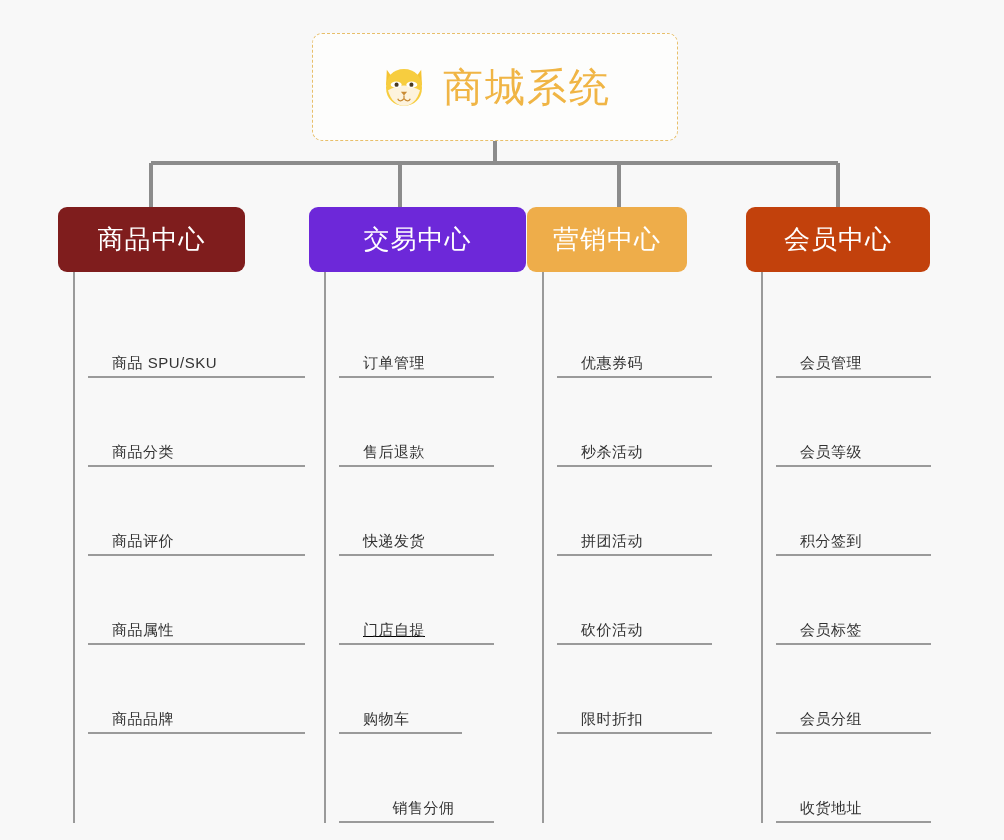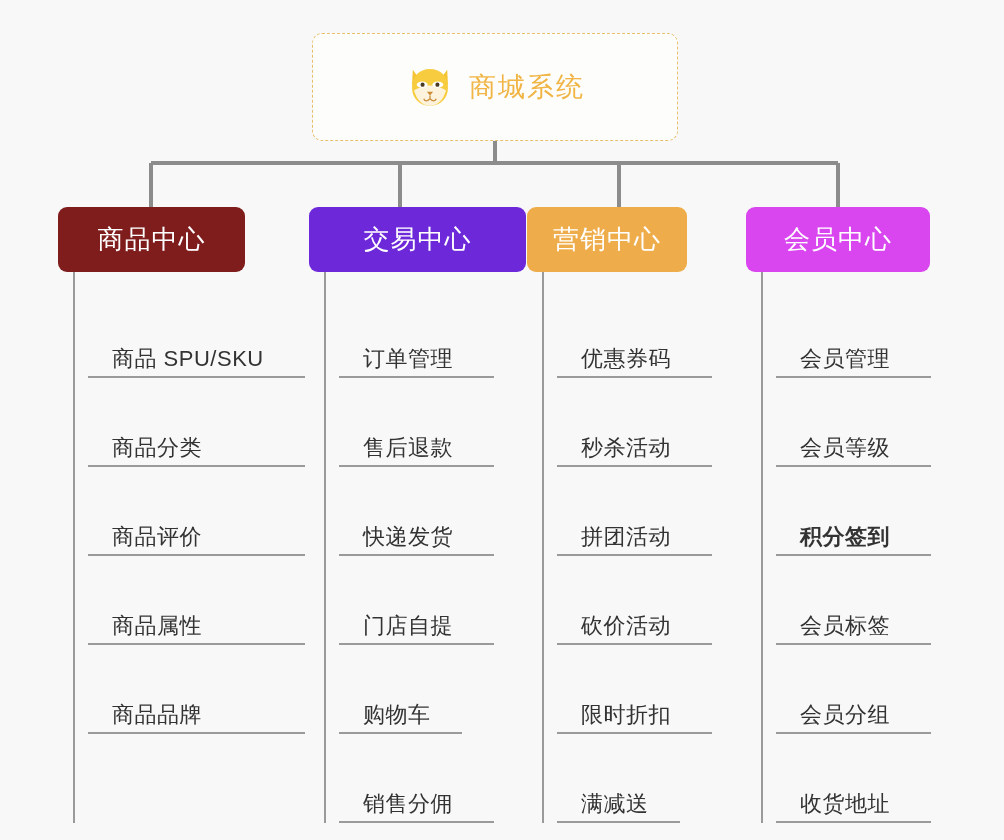--- a/index.html
+++ b/index.html
@@ -36,21 +36,21 @@
     justify-content: center;
     gap: 14px;
   }
   .root-emoji {
     width: 50px;
     height: 50px;
     flex: 0 0 auto;
     display: block;
   }
   .root-title {
-    font-size: 27px;
+    font-size: 40px;
     color: #f0b545;
     letter-spacing: 2px;
     line-height: 1;
     white-space: nowrap;
   }
 
   
   #connectors {
     position: absolute;
     left: 0;
@@ -89,21 +89,21 @@
   }
   .leaf-inner {
     position: absolute;
     left: 15px;
     bottom: 0;
     border-bottom: 2px solid #9a9a9a;
     padding: 0 10px 5px 24px;
     box-sizing: border-box;
   }
   .leaf-label {
-    font-size: 22px;
+    font-size: 15px;
     color: #333333;
     white-space: nowrap;
     line-height: 1.15;
     letter-spacing: 0.5px;
   }
 </style>
 </head>
 <body>
 
 <div id="stage">
@@ -183,31 +183,31 @@
             <div class="leaf-inner" style="width: 155px;">
               <div class="leaf-label">售后退款</div>
             </div>
           </div>
           <div class="leaf-row">
             <div class="leaf-inner" style="width: 155px;">
               <div class="leaf-label">快递发货</div>
             </div>
           </div>
           <div class="leaf-row">
-            <div class="leaf-inner" style="width: 155px;">
+            <div class="leaf-inner" style="width: 155px; text-decoration: underline;">
               <div class="leaf-label">门店自提</div>
             </div>
           </div>
           <div class="leaf-row">
             <div class="leaf-inner" style="width: 123px;">
               <div class="leaf-label">购物车</div>
             </div>
           </div>
           <div class="leaf-row">
-            <div class="leaf-inner" style="width: 155px;">
+            <div class="leaf-inner" style="width: 155px; text-align: center;">
               <div class="leaf-label">销售分佣</div>
             </div>
           </div>
         </div>
       </div>
       <div class="column" style="left: 527px; width: 184px;">
         <div class="col-header" style="background: rgb(238, 173, 74); width: 160px;">营销中心</div>
         <div class="leaf-list">
           <div class="leaf-row">
             <div class="leaf-inner" style="width: 155px;">
@@ -227,42 +227,37 @@
           <div class="leaf-row">
             <div class="leaf-inner" style="width: 155px;">
               <div class="leaf-label">砍价活动</div>
             </div>
           </div>
           <div class="leaf-row">
             <div class="leaf-inner" style="width: 155px;">
               <div class="leaf-label">限时折扣</div>
             </div>
           </div>
-          <div class="leaf-row">
-            <div class="leaf-inner" style="width: 123px;">
-              <div class="leaf-label">满减送</div>
-            </div>
-          </div>
         </div>
       </div>
       <div class="column" style="left: 746px; width: 184px;">
-        <div class="col-header" style="background: #d946ef; width: 184px;">会员中心</div>
+        <div class="col-header" style="background: #c2410c; width: 184px;">会员中心</div>
         <div class="leaf-list">
           <div class="leaf-row">
             <div class="leaf-inner" style="width: 155px;">
               <div class="leaf-label">会员管理</div>
             </div>
           </div>
           <div class="leaf-row">
             <div class="leaf-inner" style="width: 155px;">
               <div class="leaf-label">会员等级</div>
             </div>
           </div>
           <div class="leaf-row">
-            <div class="leaf-inner" style="width: 155px; font-weight: bold;">
+            <div class="leaf-inner" style="width: 155px;">
               <div class="leaf-label">积分签到</div>
             </div>
           </div>
           <div class="leaf-row">
             <div class="leaf-inner" style="width: 155px;">
               <div class="leaf-label">会员标签</div>
             </div>
           </div>
           <div class="leaf-row">
             <div class="leaf-inner" style="width: 155px;">

